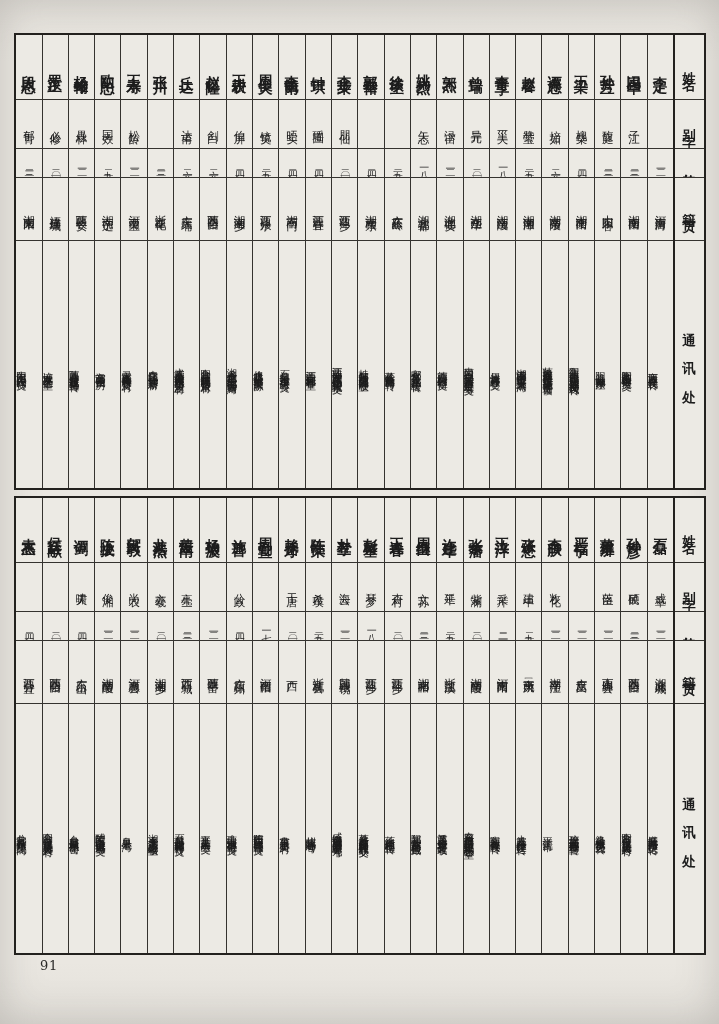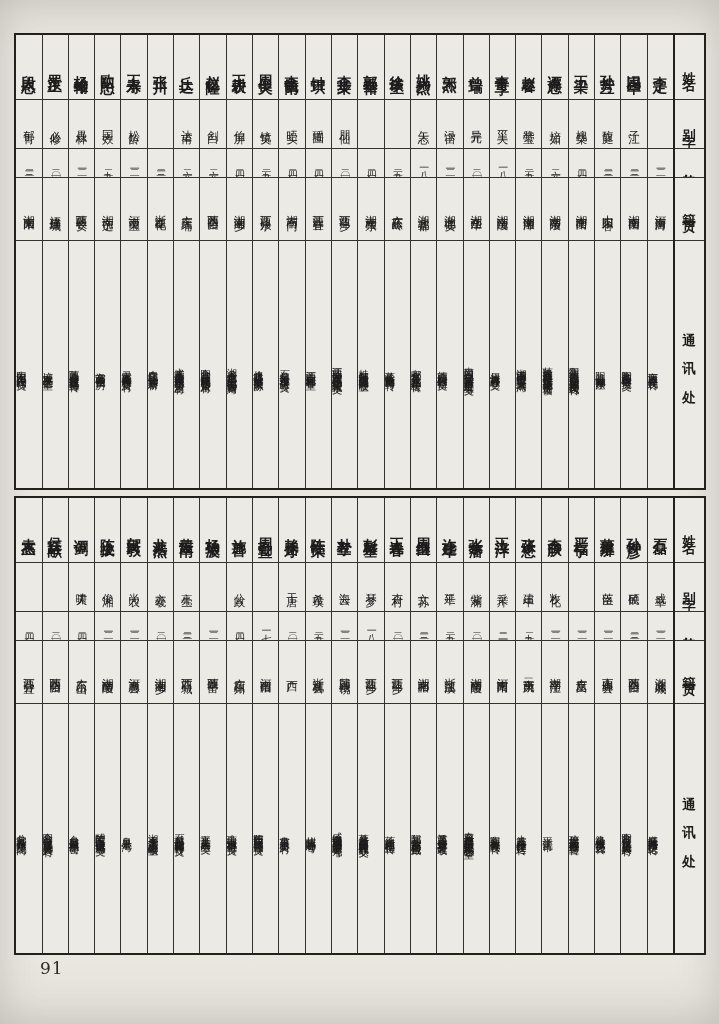--- a/index.html
+++ b/index.html
@@ -46,21 +46,21 @@
   .name-text{font-size:14.5px;font-weight:700;letter-spacing:.18em;}
   .alias-text{font-size:11.5px;letter-spacing:.22em;}
   .age-text{font-size:10px;letter-spacing:.1em;}
   .native-text{font-size:11.5px;letter-spacing:.12em;}
   .address-text{font-size:10.3px;letter-spacing:.1em;max-height:238px;}
   .hdr-text{font-size:13.5px;font-weight:700;}
   .hdr-2{letter-spacing:.55em;}
   .hdr-addr{letter-spacing:2.1em;}
   .page-number{
     position:absolute;left:40px;top:958px;
-    font-size:17px;letter-spacing:.05em;color:#2a2a28;
+    font-size:13px;letter-spacing:.05em;color:#2a2a28;
     font-family:"DejaVu Serif","Liberation Serif",serif;
   }
 </style>
 </head>
 <body>
 
 <div class="paper"></div>
 
 <div class="reg-table t-top">
   <div class="col col-header">

